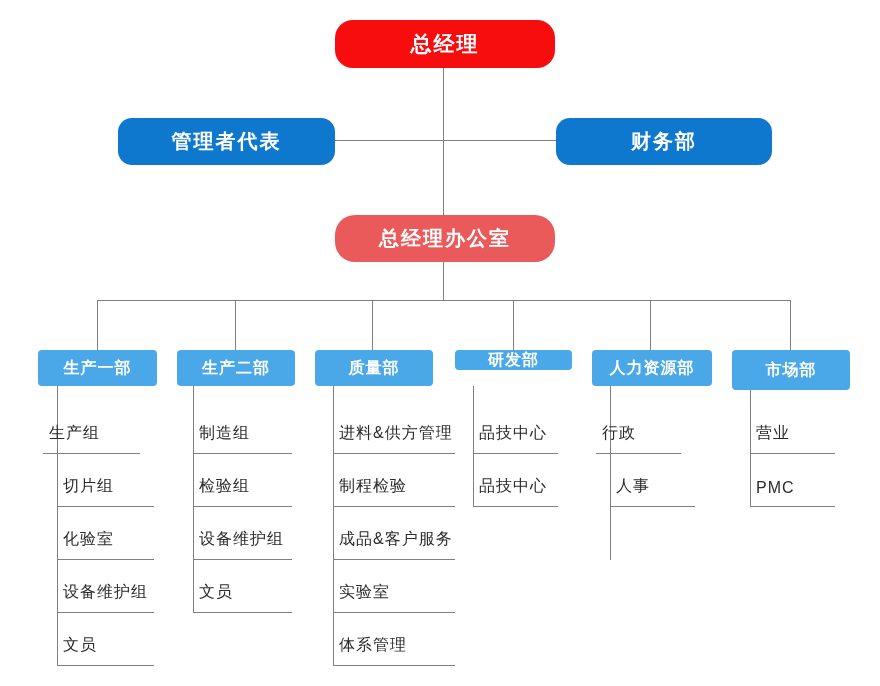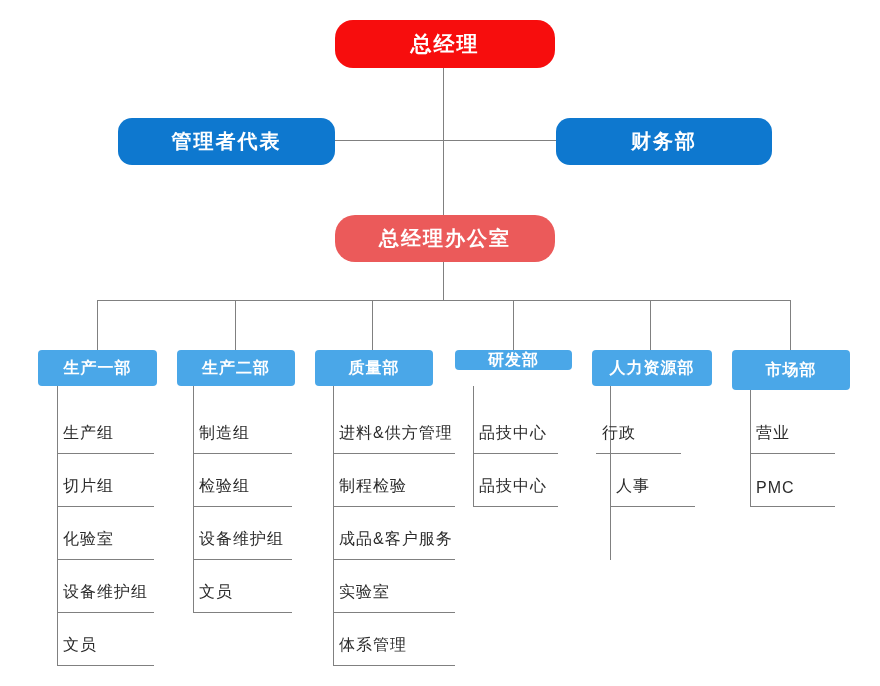--- a/index.html
+++ b/index.html
@@ -55,21 +55,21 @@
 
   <div class="box salmon" style="left:335px;top:215px;width:220px;height:47px">总经理办公室</div>
 
   <div class="box lightblue" style="left:38px;top:350px;width:119px;height:36px">生产一部</div>
   <div class="box lightblue" style="left:177px;top:350px;width:118px;height:36px">生产二部</div>
   <div class="box lightblue" style="left:315px;top:350px;width:118px;height:36px">质量部</div>
   <div class="box lightblue" style="left:455px;top:350px;width:117px;height:20px">研发部</div>
   <div class="box lightblue" style="left:592px;top:350px;width:120px;height:36px">人力资源部</div>
   <div class="box lightblue" style="left:732px;top:350px;width:118px;height:40px">市场部</div>
 
-  <div class="cell" style="left:57px;top:401px;width:97px;height:53px">生产组</div>
+  <div class="cell" style="left:43px;top:401px;width:97px;height:53px">生产组</div>
   <div class="cell" style="left:57px;top:454px;width:97px;height:53px">切片组</div>
   <div class="cell" style="left:57px;top:507px;width:97px;height:53px">化验室</div>
   <div class="cell" style="left:57px;top:560px;width:97px;height:53px">设备维护组</div>
   <div class="cell" style="left:57px;top:613px;width:97px;height:53px">文员</div>
 
   <div class="cell" style="left:193px;top:401px;width:99px;height:53px">制造组</div>
   <div class="cell" style="left:193px;top:454px;width:99px;height:53px">检验组</div>
   <div class="cell" style="left:193px;top:507px;width:99px;height:53px">设备维护组</div>
   <div class="cell" style="left:193px;top:560px;width:99px;height:53px">文员</div>
 

